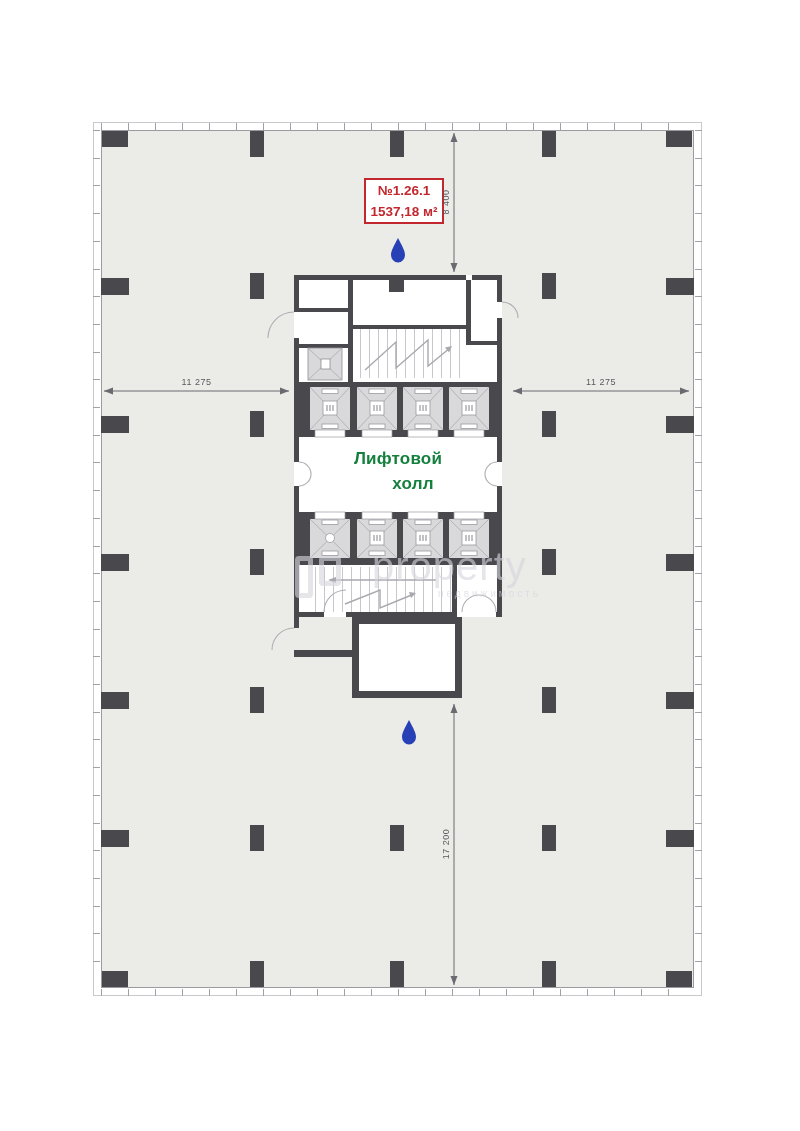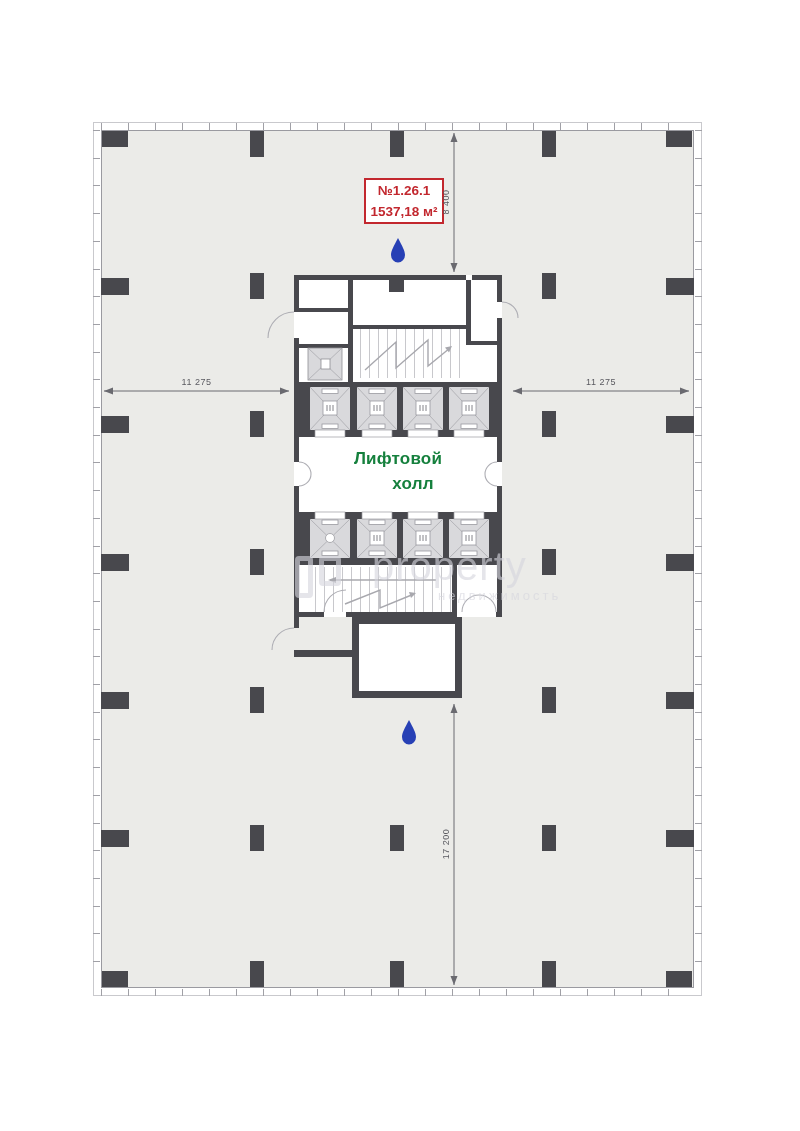--- a/index.html
+++ b/index.html
@@ -15,21 +15,21 @@
   #unit-label{left:364px;top:178px;width:80px;height:46px;background:#fff;border:2px solid #c2272e;
     color:#c2272e;font-weight:bold;font-size:13.5px;line-height:21px;text-align:center;box-sizing:border-box;}
   
   .dim{color:#5a5a60;font-size:9px;text-align:center;letter-spacing:0.5px;}
   .dim-rot{transform:rotate(-90deg);}
   
   .hall-txt{width:110px;text-align:center;color:#15803d;font-size:17px;font-weight:600;letter-spacing:0.2px;}
   
   #wm{pointer-events:none;}
   #wm .wm-main{left:372px;top:544px;font-size:40px;font-weight:normal;color:rgba(213,213,221,0.62);letter-spacing:1px;}
-  #wm .wm-sub{left:438px;top:588px;font-size:13px;letter-spacing:3px;color:rgba(213,213,221,0.62);text-transform:lowercase;}
+  #wm .wm-sub{left:438px;top:588px;font-size:10px;letter-spacing:3px;color:rgba(213,213,221,0.62);text-transform:lowercase;}
   .wm-logo{border:5px solid rgba(213,213,221,0.62);border-radius:4px;box-sizing:border-box;}
 </style>
 </head>
 <body>
 
 <div id="page">
 
   <div class="abs" id="outer-frame"></div>
   <div class="abs tick-h" style="top:123px;"></div>
   <div class="abs tick-h" style="top:989px;"></div>

